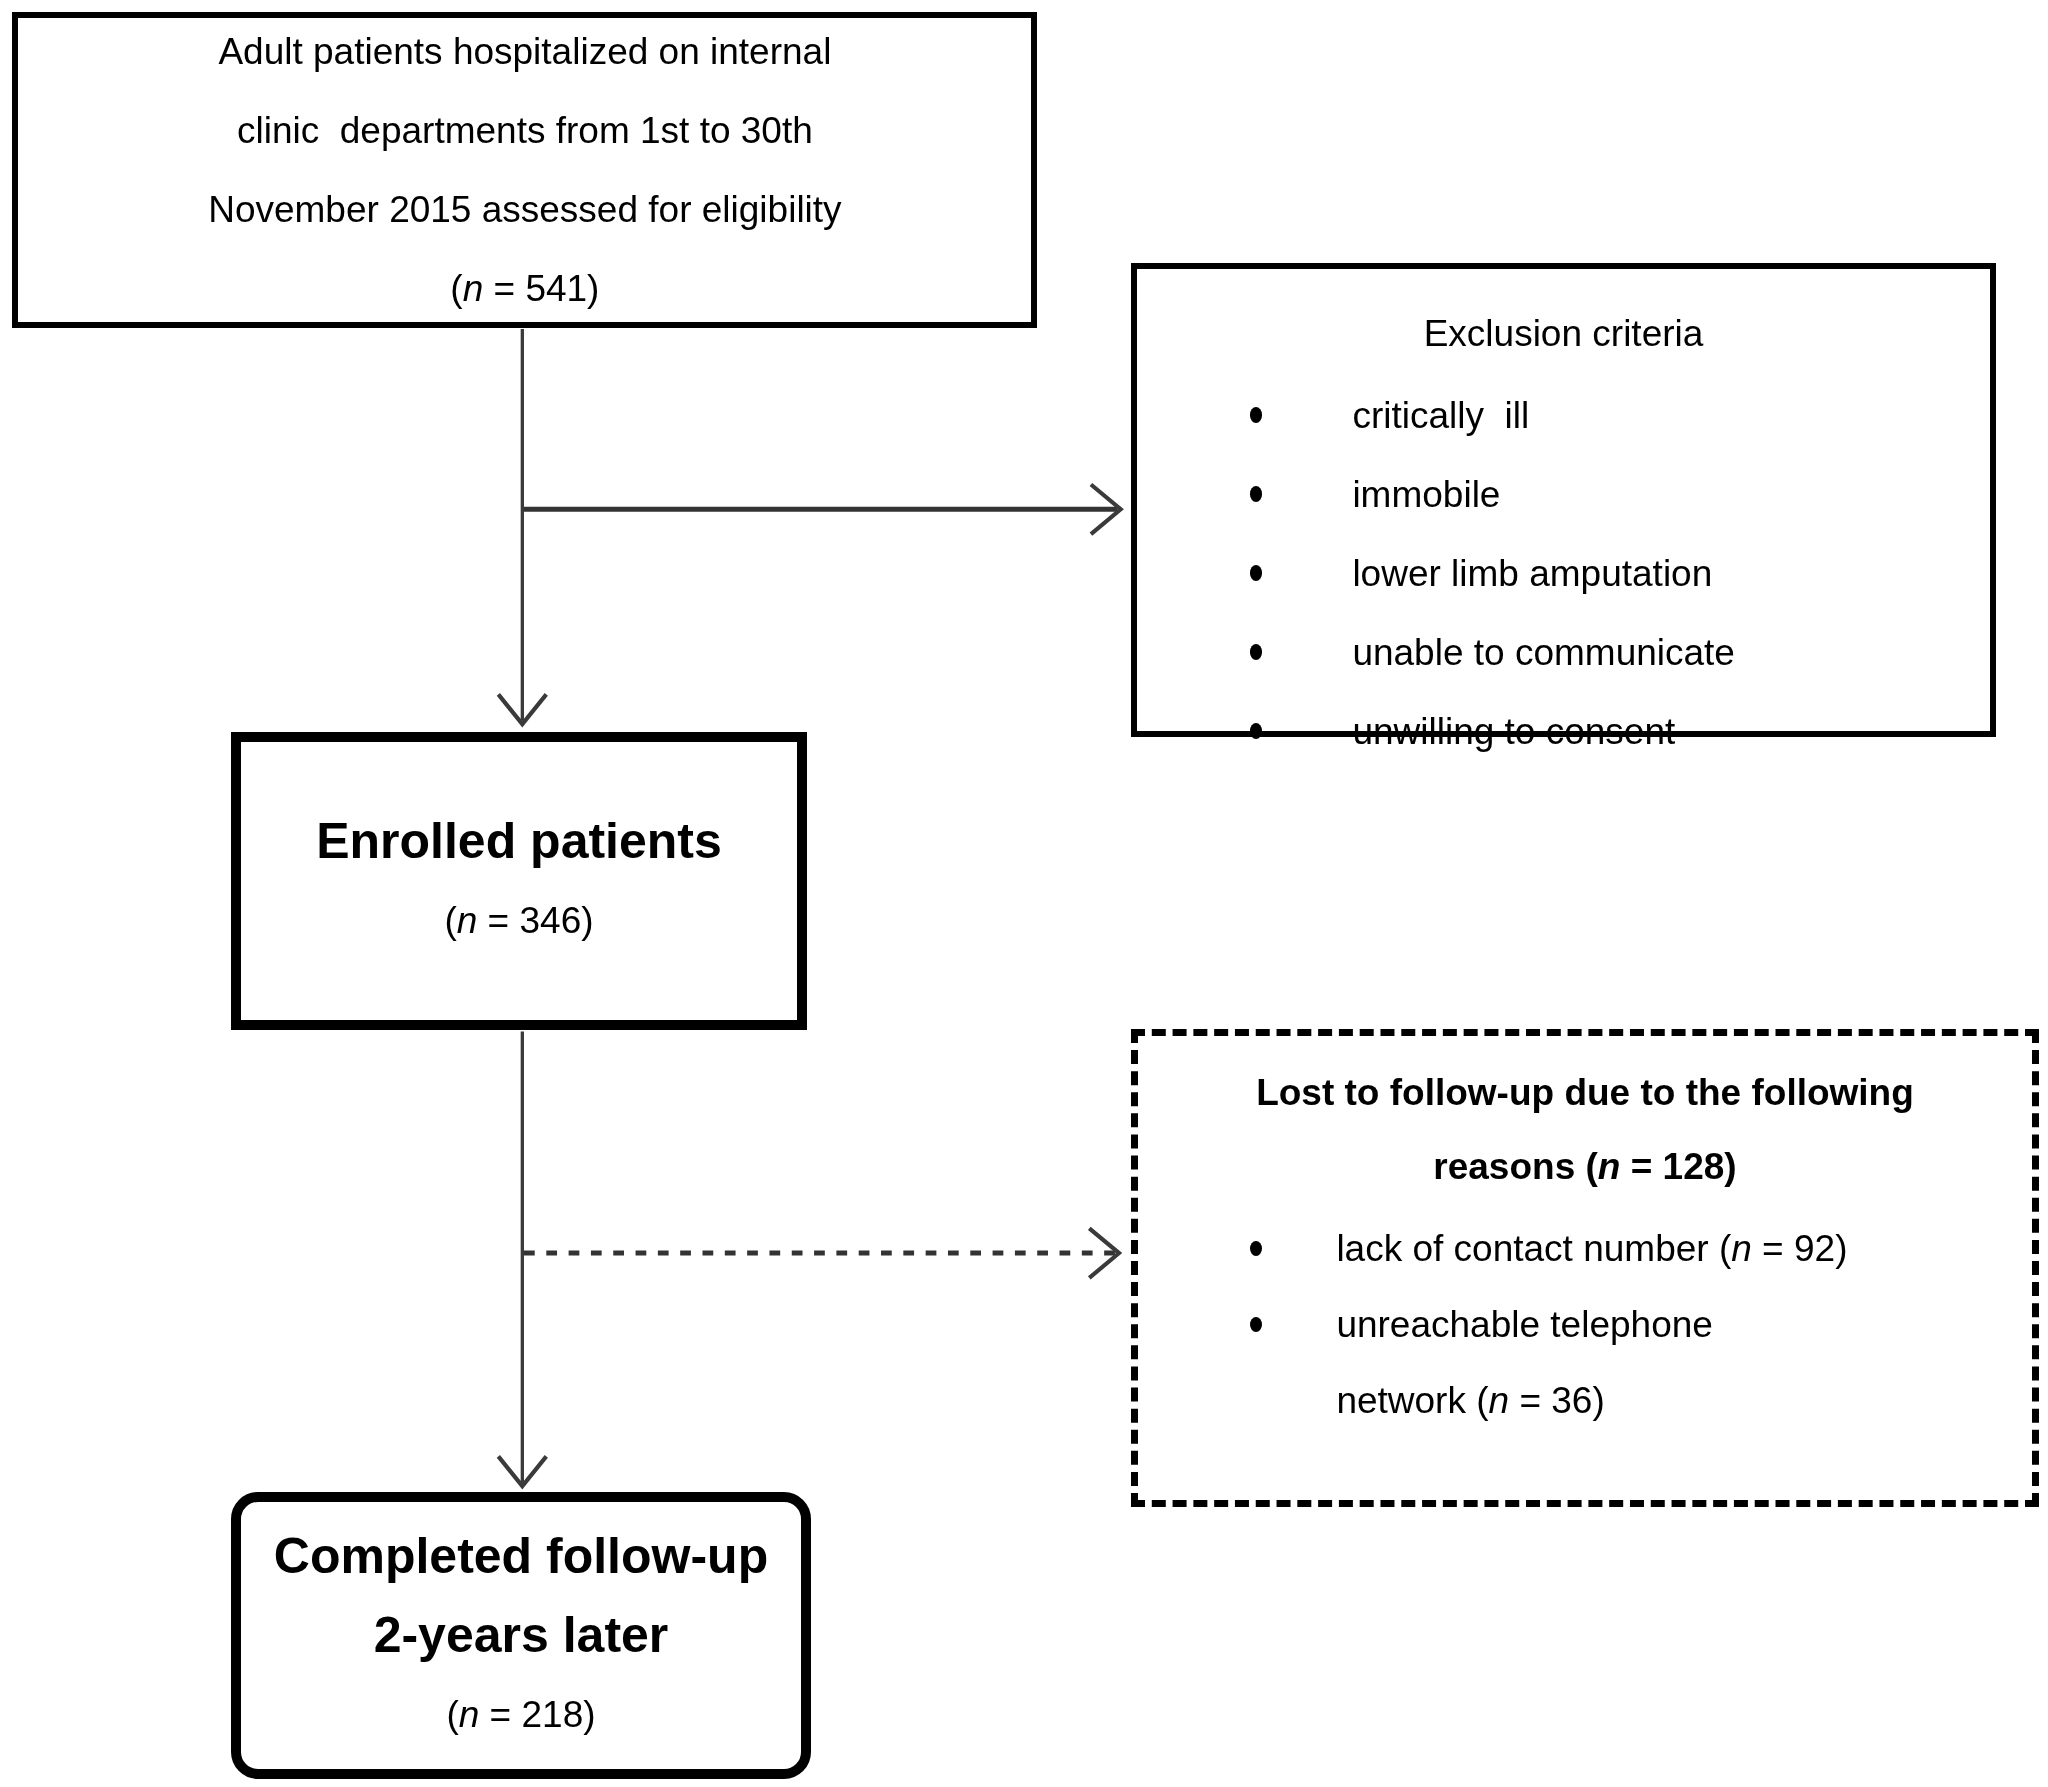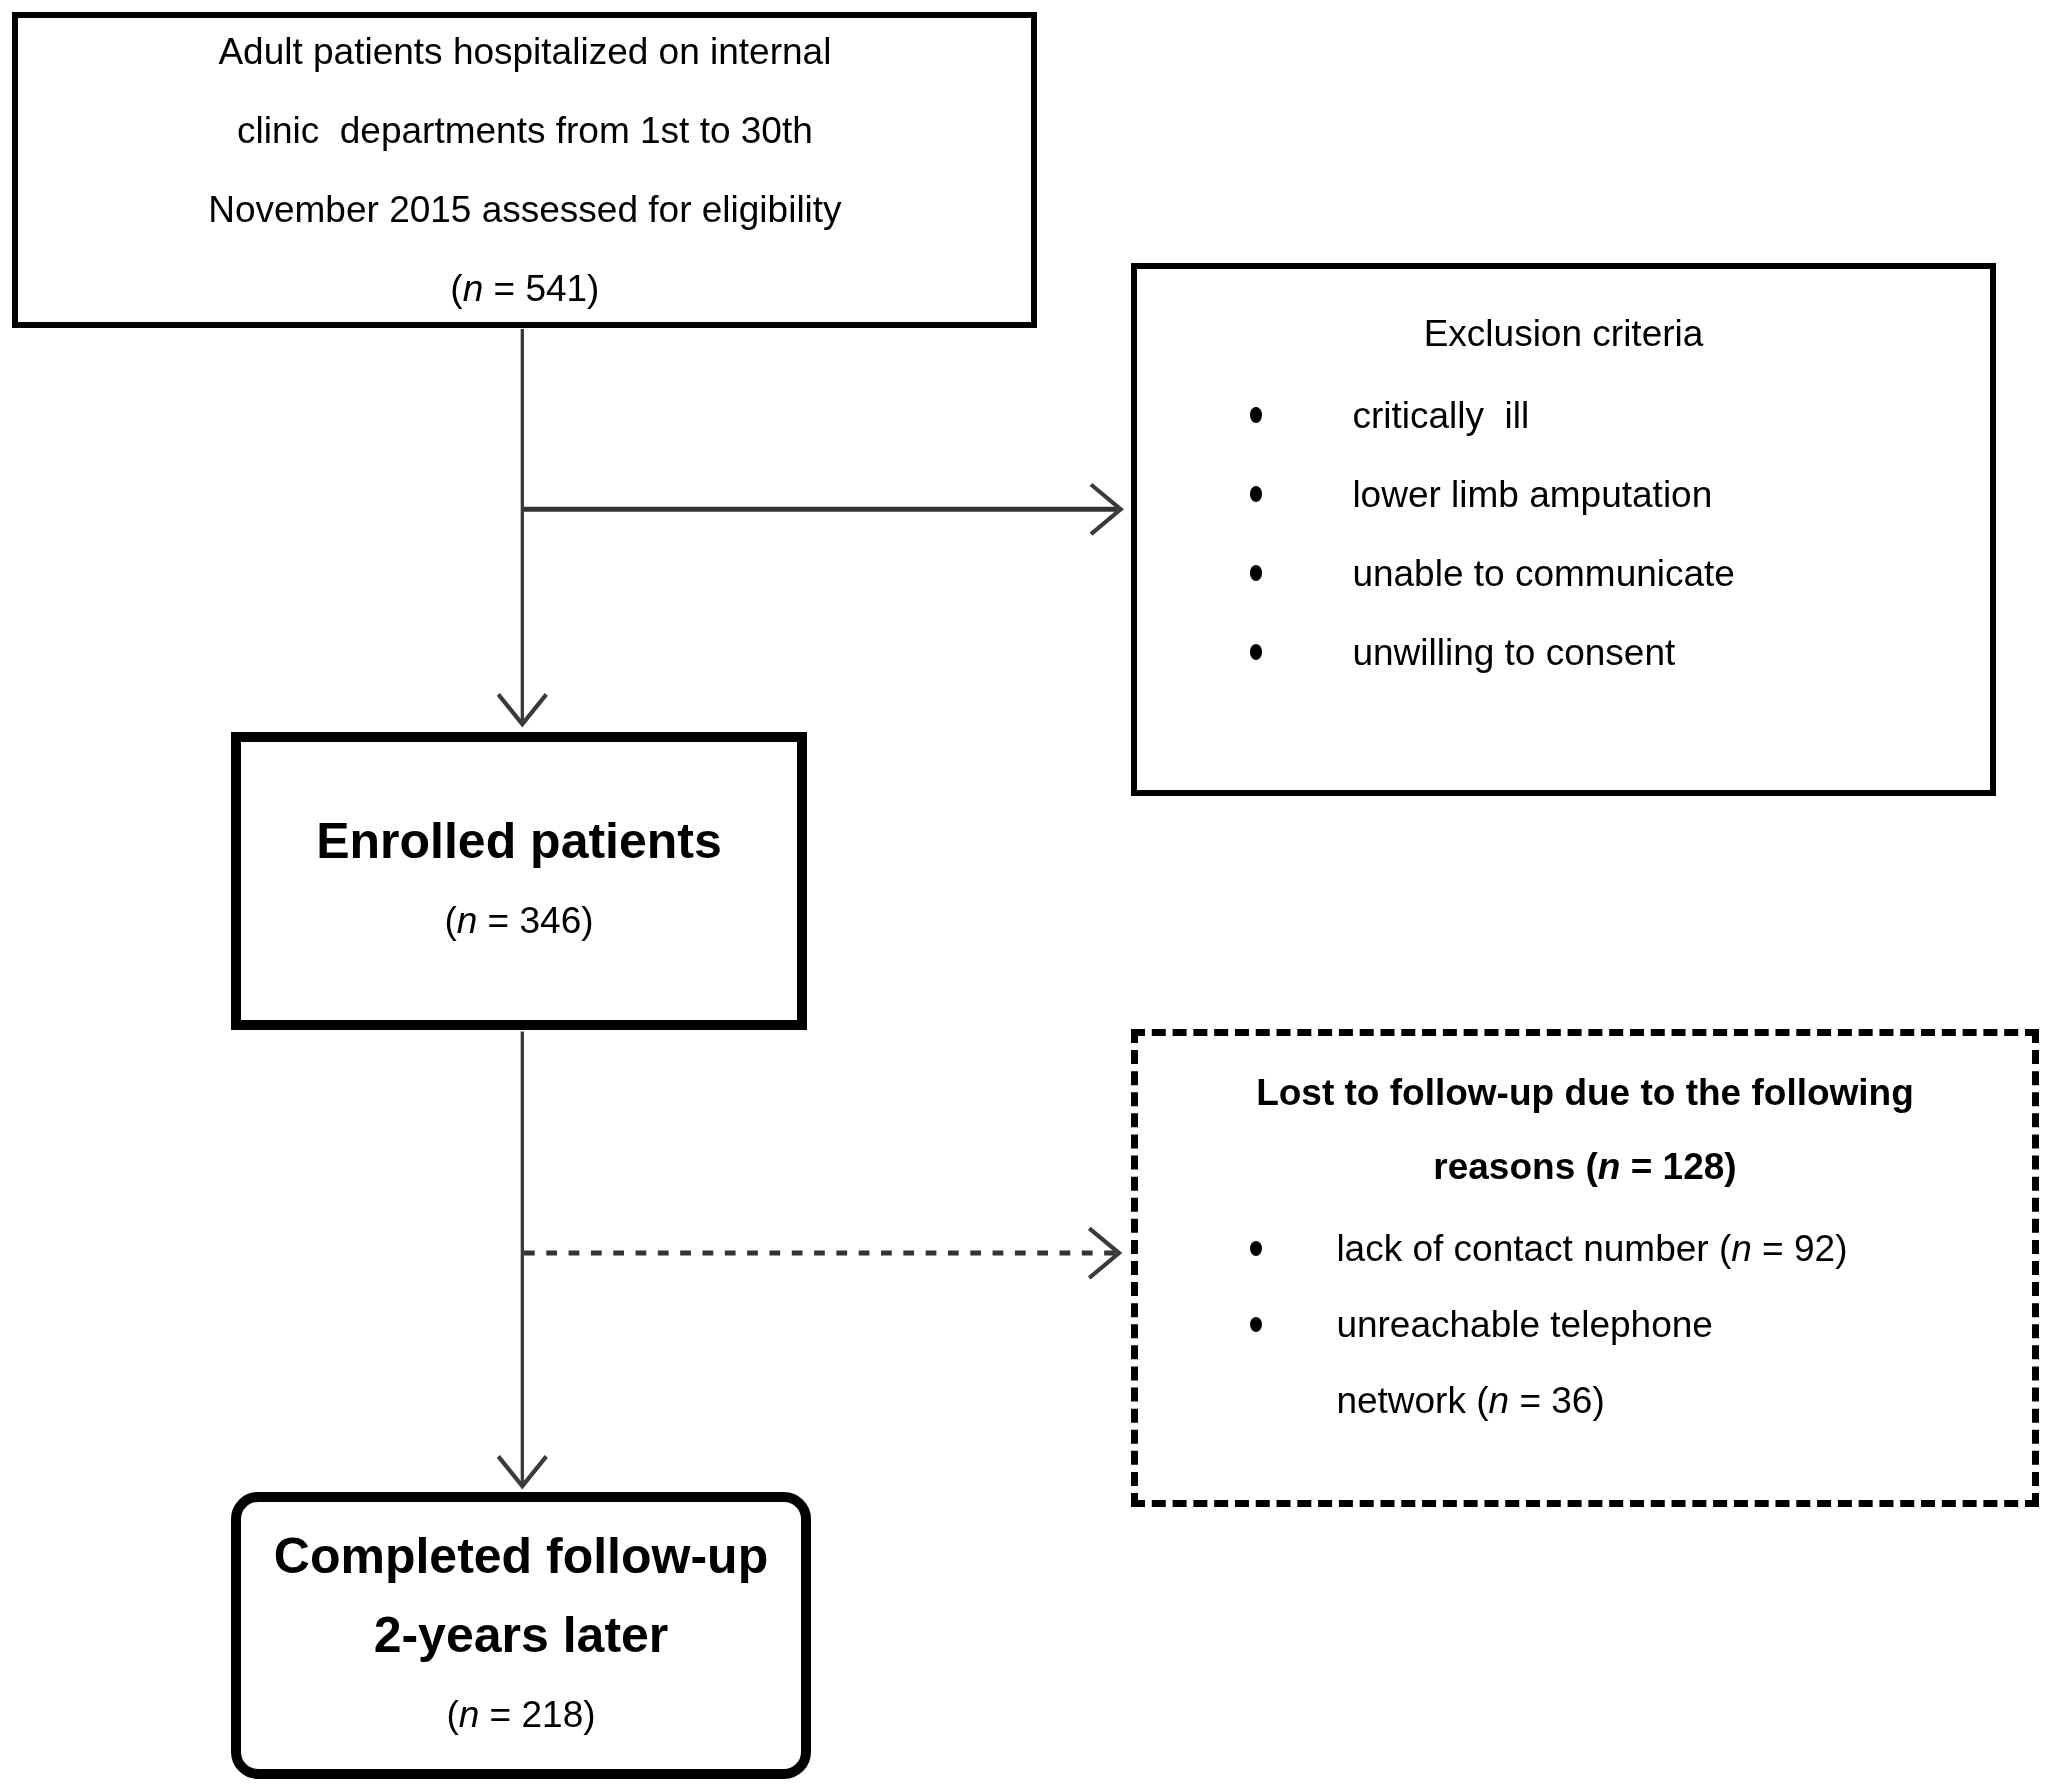--- a/index.html
+++ b/index.html
@@ -54,21 +54,21 @@
 
   
   #box-eligibility {
     left: 12.4px; top: 11.6px;
     width: 1025px; height: 316px;
   }
 
   
   #box-exclusion {
     left: 1131px; top: 263px;
-    width: 865px; height: 533px;
+    width: 865px; height: 474px;
     padding-top: 28px;
   }
   #box-exclusion .box-title {
     text-align: center;
     font-size: 37px;
     line-height: 74px;
     font-weight: 400;
   }
   .bullet-list { margin-top: 5px; }
   .bullet-row {
@@ -165,20 +165,24 @@
 
   <div class="box solid-med" id="box-exclusion">
     <div class="box-title">Exclusion criteria</div>
     <div class="bullet-list">
 
         <div class="bullet-row">
           <span class="dot"></span>
           <span class="btxt ml">critically  ill</span>
         </div>
 
+        <div class="bullet-row">
+          <span class="dot"></span>
+          <span class="btxt ml">immobile</span>
+        </div>
 
         <div class="bullet-row">
           <span class="dot"></span>
           <span class="btxt ml">lower limb amputation</span>
         </div>
 
         <div class="bullet-row">
           <span class="dot"></span>
           <span class="btxt ml">unable to communicate</span>
         </div>

